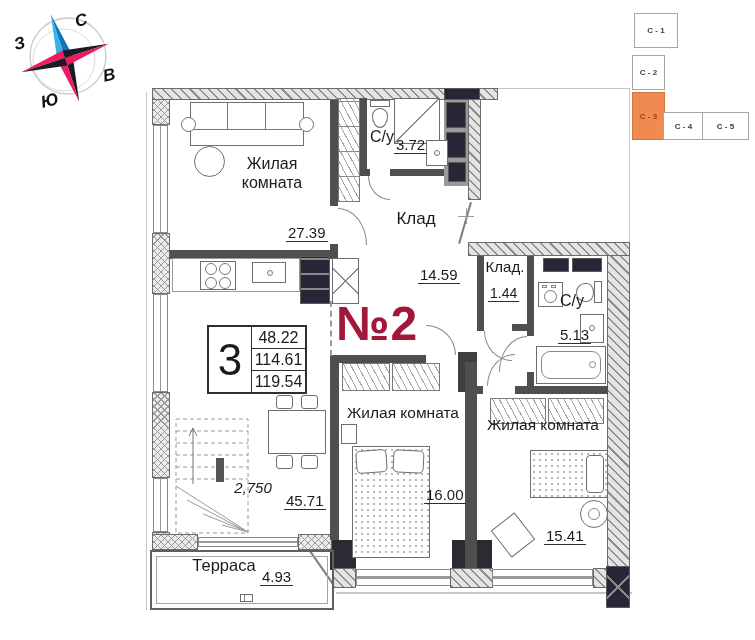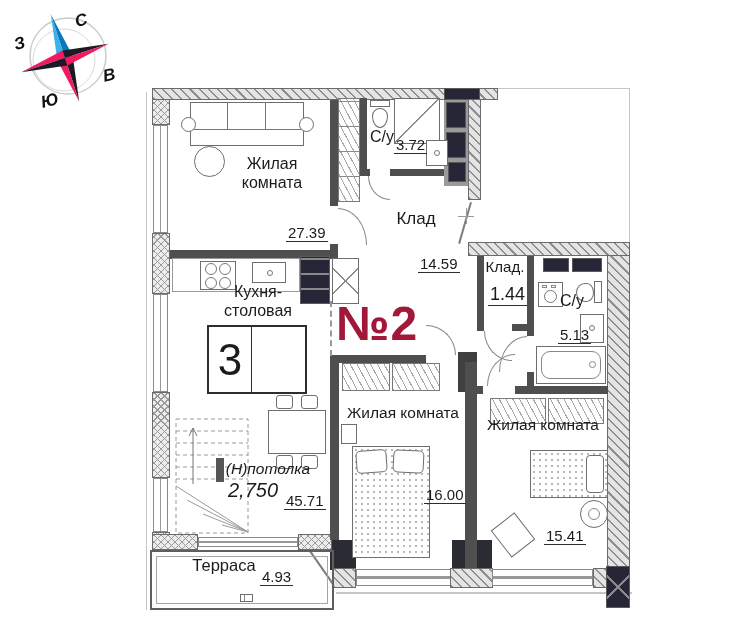--- a/index.html
+++ b/index.html
@@ -59,20 +59,37 @@
       <polygon points="105,58 59,66 59,58" fill="#ef1a60"></polygon>
     </g>
     <g font-size="17" font-weight="bold" font-style="italic" fill="#111">
       <text x="69" y="26" transform="rotate(-16 74 20)">С</text>
       <text x="8" y="49" transform="rotate(-16 13 43)">З</text>
       <text x="97" y="81" transform="rotate(-12 101 75)">В</text>
       <text x="35" y="107" transform="rotate(-14 40 101)">Ю</text>
     </g>
   </svg>
 
+  <div class="abs" style="left:628px;top:8px;width:124px;height:132px">
+    <div class="scheme-cell" style="left:6px;top:5px;width:42px;height:33px">
+        <span>С - 1</span>
+      </div>
+    <div class="scheme-cell" style="left:4px;top:47px;width:31px;height:33px">
+        <span>С - 2</span>
+      </div>
+    <div class="scheme-cell active" style="left:4px;top:84px;width:31px;height:46px">
+        <span>С - 3</span>
+      </div>
+    <div class="scheme-cell" style="left:35px;top:104px;width:39px;height:26px">
+        <span>С - 4</span>
+      </div>
+    <div class="scheme-cell" style="left:74px;top:104px;width:45px;height:26px">
+        <span>С - 5</span>
+      </div>
+  </div>
 
   <div class="abs thinline" style="left:146px;top:92px;width:1px;height:518px"></div>
   <div class="abs thinline" style="left:498px;top:88px;width:132px;height:1px"></div>
   <div class="abs thinline" style="left:629px;top:88px;width:1px;height:156px"></div>
   <div class="abs thinline" style="left:336px;top:592px;width:296px;height:2px"></div>
 
   <div class="abs xwall" style="left:152px;top:88px;width:346px;height:12px"></div>
   <div class="abs navy" style="left:444px;top:88px;width:36px;height:12px"></div>
 
   <div class="abs xwall2" style="left:152px;top:99px;width:18px;height:26px"></div>
@@ -155,24 +172,24 @@
   <div class="abs furn" style="left:370px;top:100px;width:20px;height:7px"></div>
   <div class="abs furn" style="left:372px;top:108px;width:16px;height:20px;border-radius:50% 50% 50% 50%/40% 40% 60% 60%"></div>
   <div class="abs furn" style="left:394px;top:98px;width:46px;height:46px;background-image:linear-gradient(135deg,transparent 48%,#8a8a8a 48%,#8a8a8a 51%,transparent 51%)"></div>
   <div class="abs furn" style="left:426px;top:140px;width:22px;height:26px">
     <div class="abs round" style="left:7px;top:9px;width:6px;height:6px;border:1px solid #777"></div>
   </div>
   <div class="abs rlabel" style="left:364px;top:128px;width:36px">С/у</div>
   <div class="abs" style="left:394px;top:136px"><span class="area">3.72</span></div>
 
   <div class="abs rlabel" style="left:388px;top:209px;width:56px;font-size:17px">Клад</div>
-  <div class="abs" style="left:418px;top:255px"><span class="area">14.59</span></div>
+  <div class="abs" style="left:418px;top:266px"><span class="area">14.59</span></div>
 
   <div class="abs rlabel" style="left:483px;top:258px;width:44px;font-size:15px">Клад.</div>
-  <div class="abs" style="left:488px;top:284px"><span class="area" style="font-size:18px">1.44</span></div>
+  <div class="abs" style="left:488px;top:284px"><span class="area" style="font-size:14px">1.44</span></div>
 
   <div class="abs furn" style="left:538px;top:282px;width:25px;height:25px">
     <div class="abs round" style="left:5px;top:7px;width:13px;height:13px;border:1px solid #777"></div>
     <div class="abs" style="left:3px;top:2px;width:5px;height:3px;border:1px solid #888"></div>
     <div class="abs" style="left:12px;top:2px;width:5px;height:3px;border:1px solid #888"></div>
   </div>
   <div class="abs furn" style="left:576px;top:283px;width:18px;height:19px;border-radius:50% 40% 40% 50%/50% 50% 50% 50%"></div>
   <div class="abs furn" style="left:594px;top:281px;width:8px;height:22px"></div>
   <div class="abs furn" style="left:580px;top:314px;width:24px;height:29px">
     <div class="abs round" style="left:8px;top:10px;width:6px;height:6px;border:1px solid #777"></div>
@@ -190,24 +207,28 @@
     <div style="width:10px;height:10px;border:1px solid #777;border-radius:50%"></div>
     <div style="width:10px;height:10px;border:1px solid #777;border-radius:50%"></div>
     <div style="width:10px;height:10px;border:1px solid #777;border-radius:50%"></div>
   </div>
   <div class="abs furn" style="left:252px;top:262px;width:34px;height:21px">
     <div class="abs round" style="left:14px;top:7px;width:6px;height:6px;border:1px solid #777"></div>
   </div>
   <div class="abs navy" style="left:300px;top:256px;width:30px;height:48px;background-image:repeating-linear-gradient(0deg,transparent 0 13px,#8a8a8a 13px 15px)"></div>
   <div class="abs furn xdiag" style="left:332px;top:258px;width:27px;height:46px"></div>
 
-  <div class="abs rlabel" style="left:212px;top:283px;width:92px">Кухня-столовая</div>
 
   <div class="abs itable" style="left:207px;top:325px;width:100px;height:69px">
     <div class="itable-left">3</div>
+    <div class="itable-right">
+      <div class="cell">48.22</div>
+      <div class="cell">114.61</div>
+      <div class="cell">119.54</div>
+    </div>
   </div>
 
   <div class="abs aptnum" style="left:336px;top:296px"><span style="color:#a21838">№2</span></div>
 
   <div class="abs furn" style="left:268px;top:410px;width:58px;height:44px"></div>
   <div class="abs furn" style="left:276px;top:395px;width:17px;height:14px;border-radius:3px"></div>
   <div class="abs furn" style="left:301px;top:395px;width:17px;height:14px;border-radius:3px"></div>
   <div class="abs furn" style="left:276px;top:455px;width:17px;height:14px;border-radius:3px"></div>
   <div class="abs furn" style="left:301px;top:455px;width:17px;height:14px;border-radius:3px"></div>
 
@@ -223,22 +244,21 @@
     <g stroke="#9a9a9a">
       <line x1="73" y1="114" x2="1" y2="68"></line>
         <line x1="73" y1="114" x2="12" y2="82"></line>
       <line x1="73" y1="114" x2="28" y2="96"></line>
         <line x1="73" y1="114" x2="47" y2="107"></line>
     </g>
     <path d="M18,66 V10 M18,10 l-4,8 M18,10 l4,8" stroke="#777" fill="none"></path>
   </svg>
   <div class="abs" style="left:216px;top:458px;width:8px;height:24px;background:#565656"></div>
 
-  <div class="abs rlabel" style="left:208px;top:460px;width:120px;font-style:italic;font-size:15.5px">(Н)потолка</div>
-  <div class="abs rlabel" style="left:208px;top:479px;width:90px;font-style:italic;font-size:20px">2,750</div>
+  <div class="abs rlabel" style="left:208px;top:479px;width:90px;font-style:italic;font-size:15px">2,750</div>
   <div class="abs" style="left:284px;top:492px"><span class="area">45.71</span></div>
 
   <div class="abs closet" style="left:342px;top:363px;width:48px;height:28px"></div>
   <div class="abs closet" style="left:392px;top:363px;width:48px;height:28px"></div>
   <div class="abs rlabel" style="left:344px;top:404px;width:118px;white-space:nowrap;font-size:15.5px">Жилая комната</div>
   <div class="abs furn" style="left:341px;top:424px;width:16px;height:20px"></div>
   <div class="abs furn dots" style="left:352px;top:446px;width:78px;height:112px">
     <div class="abs furn" style="left:3px;top:3px;width:31px;height:23px;border-radius:5px;transform:rotate(-4deg)"></div>
     <div class="abs furn" style="left:40px;top:3px;width:31px;height:23px;border-radius:5px;transform:rotate(3deg)"></div>
   </div>

